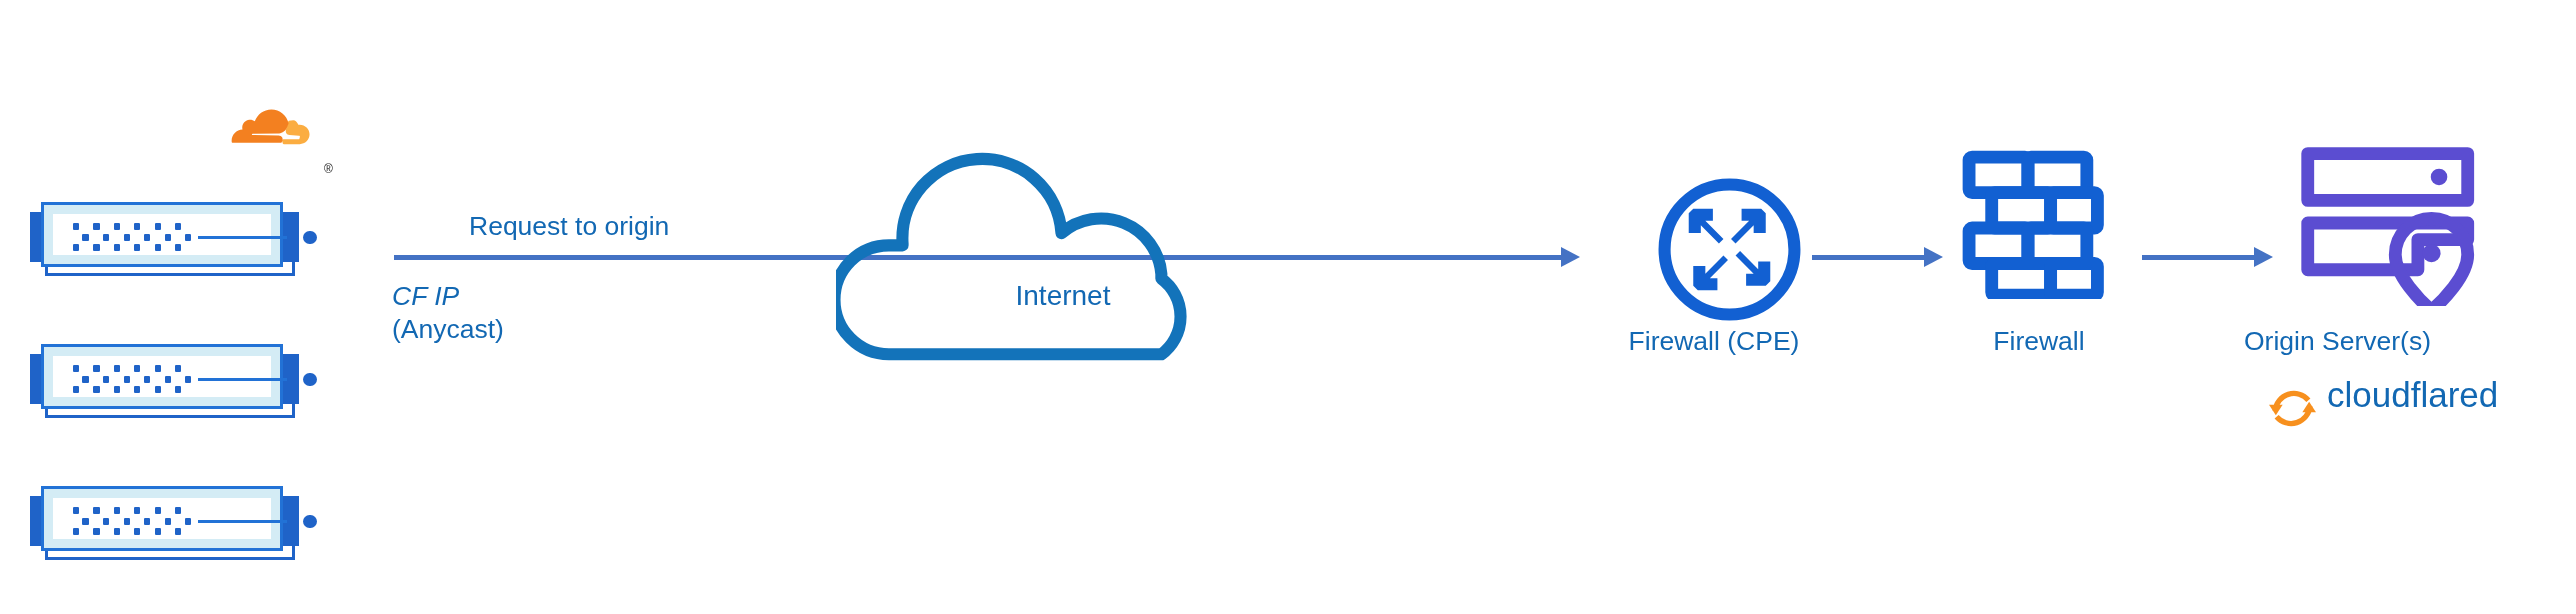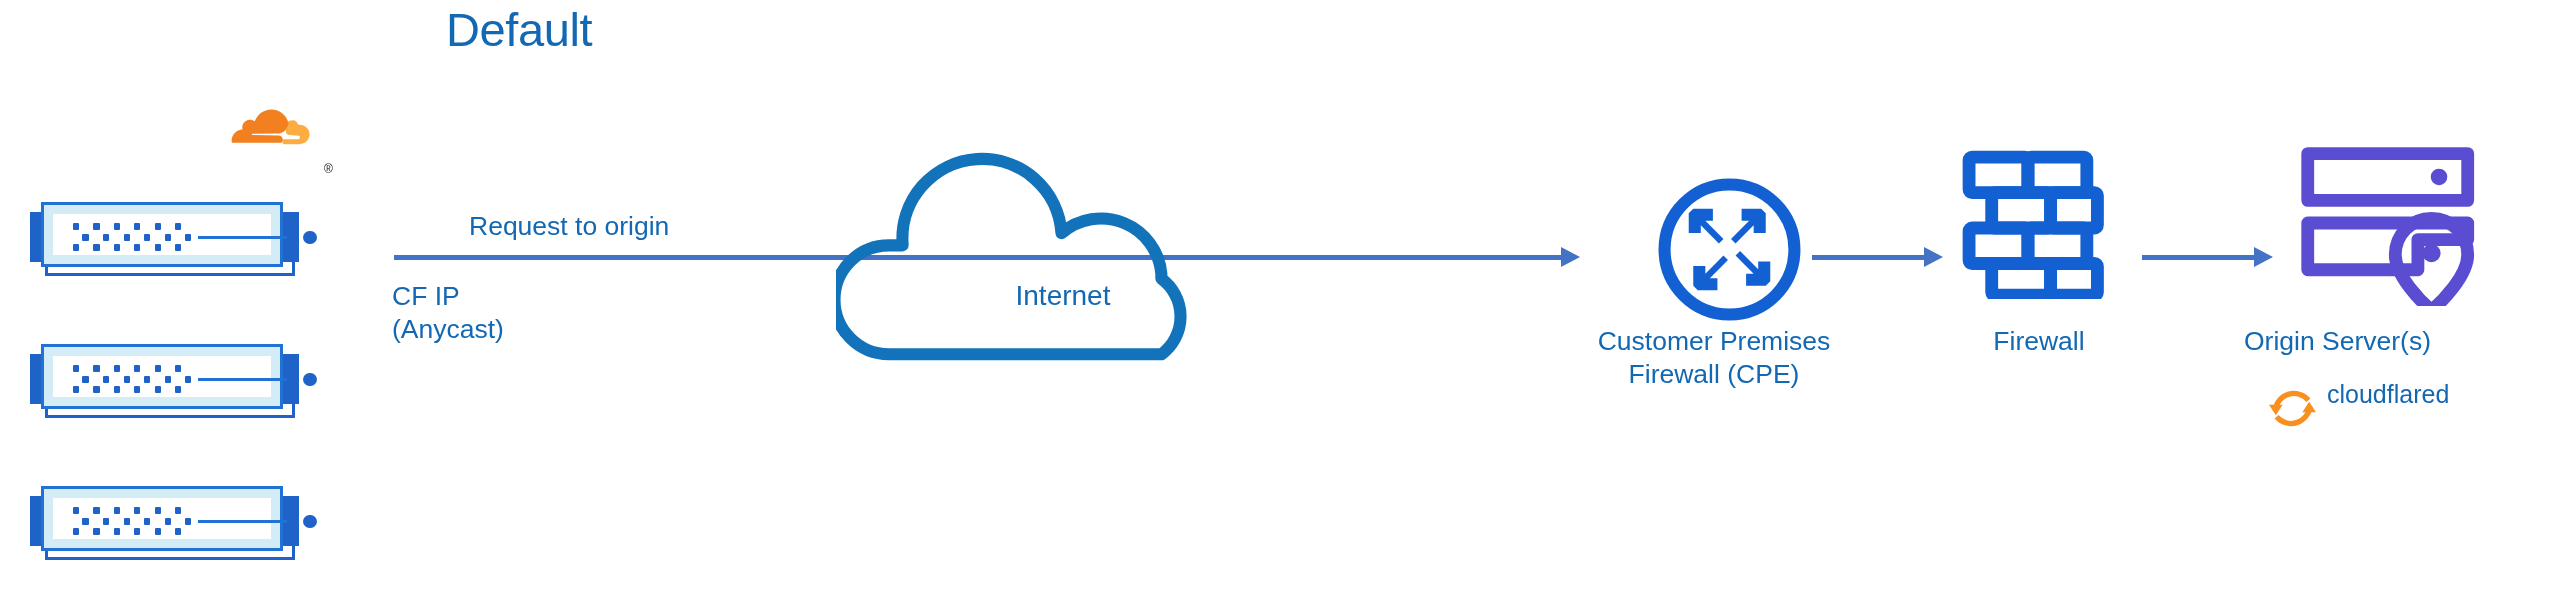--- a/index.html
+++ b/index.html
@@ -146,30 +146,29 @@
 
   
   #origin-group { left: 2297px; top: 140px; }
   #origin-label { left: 2244px; top: 325px; width: 303px; }
 
   #cloudflared-icon { left: 2266px; top: 382px; }
   #cloudflared-label {
     left: 2327px; top: 378px;
     width: 250px;
     white-space: normal;
-    font-size: 25px;
+    font-size: 35px;
     line-height: 33px;
   }
 </style>
 </head>
 <body>
 
 <div id="canvas">
 
-  <div class="abs" id="diagram-title">Default</div>
 
   <div class="abs" id="cf-logo">
     <svg width="151" height="65" viewBox="0 0 200 86" style="position:absolute;left:148px;top:-4.5px;">
       <path fill="#FBAD41" d="M162 36c-2 0-4 .3-5.8.8-.4.2-.8.5-.9 1l-3 10.4c-1 3.7.8 7 4.6 7.4l12.6.9c.4 0 .8.2 1 .5.2.4.3.8.2 1.2l-.6 2.2c-.2.5-.6.8-1.2.8H149c-1.3 0-2.2 1.1-1.8 2.3l.9 3.2c.2.6.8 1 1.4 1h21c7.1 0 13-5.8 13-13 0-7-5.9-12.7-13-12.7-.6 0-1.2 0-1.8.1C167.1 38.6 164.7 36 162 36z"></path>
       <path fill="#F38020" d="M147.5 63.5c.6-2 .4-3.9-.6-5.3-.9-1.3-2.4-2-4.2-2.1l-34.9-.5c-.2 0-.4-.1-.5-.3-.1-.2-.2-.4-.1-.6.1-.4.5-.7.9-.7l35.2-.5c4.2-.2 8.7-3.6 10.3-7.7l2-5.2c.1-.2.1-.5.1-.7-2.3-10.4-11.6-18.2-22.7-18.2-10.2 0-18.9 6.6-22 15.8-2-1.5-4.6-2.3-7.3-2-4.9.5-8.8 4.4-9.3 9.3-.1 1.3 0 2.5.3 3.6-8 .2-14.4 6.8-14.4 14.8 0 .7.1 1.4.2 2.1 0 .3.3.6.7.6h64.5c.4 0 .8-.3.9-.7L147.5 63.5z"></path>
     </svg>
     <div id="cf-reg">®</div>
   </div>
 
   <div class="abs rack" style="left:15px; top:197px;">
@@ -261,21 +260,21 @@
             <div class="dot" style="left:61px;top:21px;"></div>
             <div class="dot" style="left:82px;top:21px;"></div>
             <div class="dot" style="left:102px;top:21px;"></div>
         </div>
         <div class="rack-line"></div>
         <div class="rack-led"></div>
       </div>
     </div>
   </div>
 
-  <div class="abs label" style="left:392px; top:280px;">CF IP</div>
+  <div class="abs label" style="left:392px; top:280px;font-style:italic;">CF IP</div>
   <div class="abs label" style="left:392px; top:313px;">(Anycast)</div>
 
   <div class="abs label" style="left:469px; top:210px;">Request to origin</div>
   <div class="abs wire" style="left:394px; top:255px; width:1169px;"></div>
   <div class="abs arrowhead" style="left:1561px; top:247px;"></div>
 
   <div class="abs" id="internet-cloud">
     <svg width="454" height="250" viewBox="0 0 600 330">
       <path d="M 70 320
                A 72 72 0 0 1 70 176
@@ -299,21 +298,20 @@
 
         <path d="M 148 52 L 148 78 L 132 78 L 132 68 L 108 92 L 102 86 L 126 62 L 116 62 L 116 46 L 142 46 Z"></path>
 
         <path d="M 52 148 L 52 122 L 68 122 L 68 132 L 92 108 L 98 114 L 74 138 L 84 138 L 84 154 L 58 154 Z"></path>
 
         <path d="M 148 148 L 122 148 L 122 132 L 132 132 L 108 108 L 114 102 L 138 126 L 138 116 L 154 116 L 154 142 Z"></path>
       </g>
     </svg>
   </div>
   <div class="abs label center" id="cpe-label">
-    <div>Customer Premises</div>
     <div>Firewall (CPE)</div>
   </div>
 
   <div class="abs wire" style="left:1812px; top:255px; width:114px;"></div>
   <div class="abs arrowhead" style="left:1924px; top:247px;"></div>
 
   <div class="abs" id="firewall-group">
     <svg width="151" height="151" viewBox="0 0 200 200">
       <g fill="none" stroke="#1260D2" stroke-width="17" stroke-linejoin="round">
         <rect x="12" y="12" width="78" height="47" rx="4"></rect>

